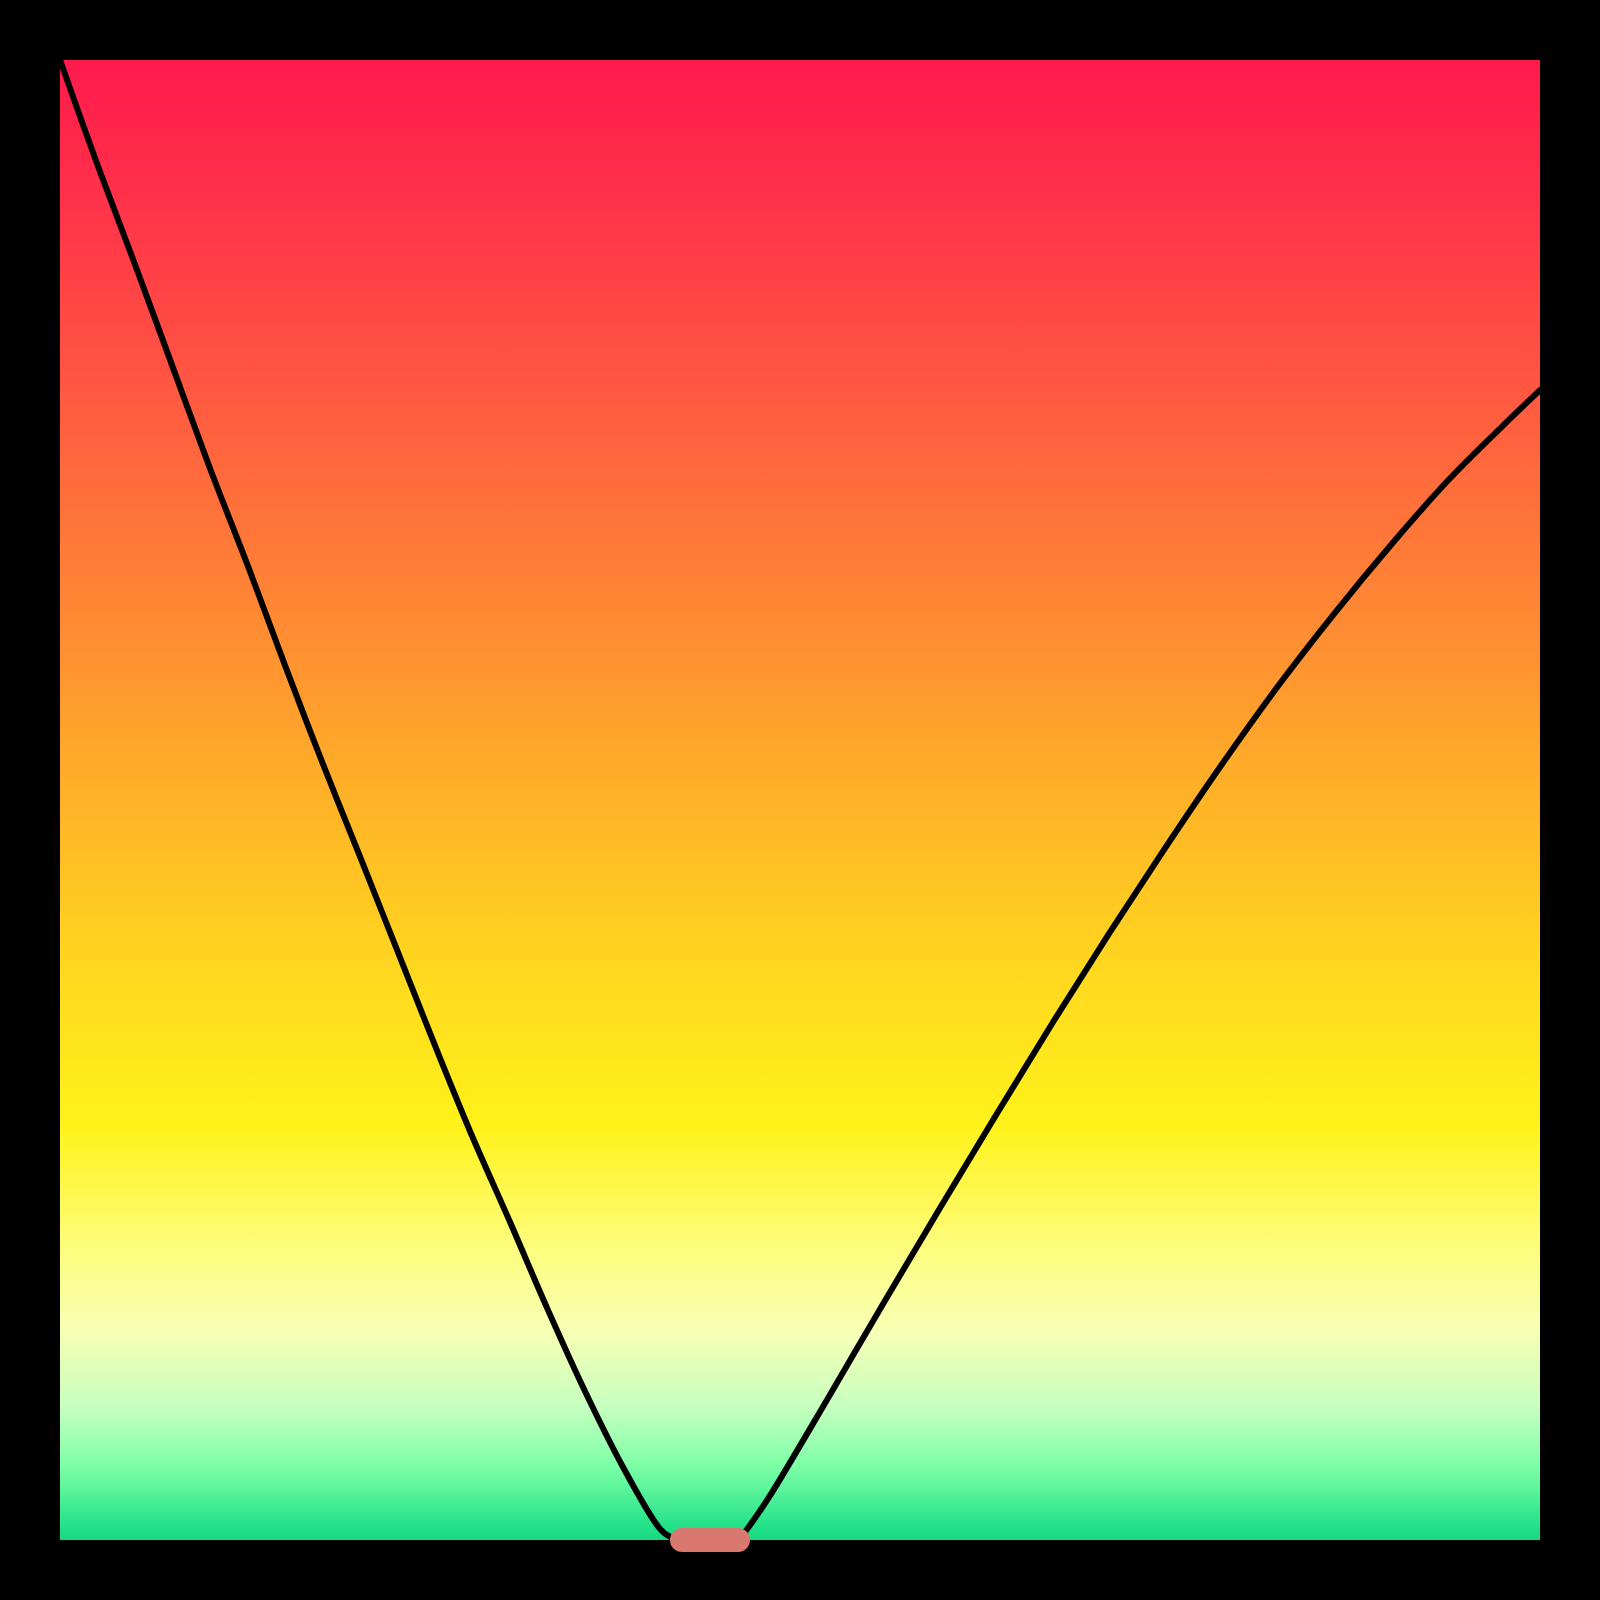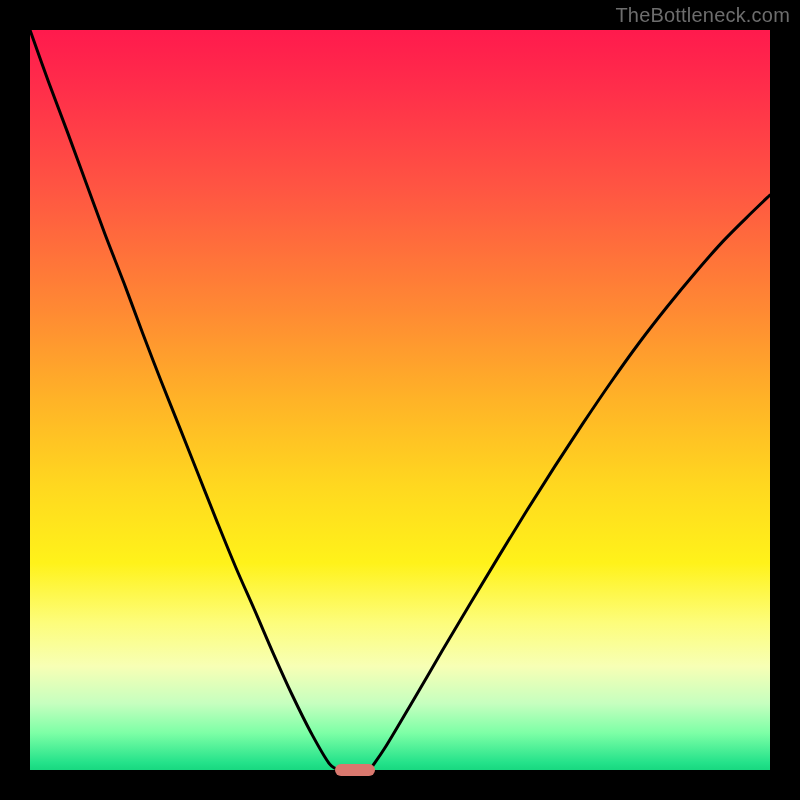--- a/index.html
+++ b/index.html
@@ -62,21 +62,20 @@
     color: #6d6d6d;
     font-size: 20px;
     font-weight: 500;
     letter-spacing: 0.2px;
   }
 </style>
 </head>
 <body>
 
 <div class="stage">
-  <div class="watermark">TheBottleneck.com</div>
 
   <div class="plot">
     <svg id="curves" viewBox="0 0 740 740" preserveAspectRatio="none">
       <path id="curve-left" fill="none" stroke="#000" stroke-width="3" stroke-linecap="round" d="M 0 0 C 3.0833333333333335 8.633333333333326, 12.21 34.656666666666624, 18.5 51.799999999999955 C 24.79 68.94333333333329, 31.449999999999996 85.96333333333332, 37.739999999999995 102.86000000000001 C 44.029999999999994 119.7566666666667, 50.07333333333334 136.40666666666672, 56.24 153.18000000000006 C 62.406666666666666 169.9533333333334, 68.44999999999999 186.85, 74.74 203.5 C 81.03 220.15, 87.69 236.55333333333337, 93.98 253.08000000000004 C 100.27000000000001 269.6066666666667, 106.31333333333333 286.38000000000005, 112.48 302.66 C 118.64666666666668 318.94, 124.69 334.7266666666667, 130.98 350.76 C 137.26999999999998 366.7933333333333, 143.93 383.07333333333327, 150.22 398.85999999999996 C 156.51 414.64666666666665, 162.55333333333334 429.94, 168.72 445.48 C 174.88666666666666 461.02000000000004, 181.05333333333334 476.8066666666667, 187.22 492.1 C 193.38666666666666 507.3933333333334, 199.43000000000004 522.44, 205.72000000000003 537.24 C 212.01000000000002 552.04, 218.67000000000002 566.47, 224.96 580.9 C 231.25 595.3299999999999, 237.29333333333332 609.8833333333332, 243.45999999999998 623.8199999999999 C 249.62666666666664 637.7566666666667, 255.67 651.3233333333333, 261.96 664.52 C 268.25 677.7166666666667, 274.90999999999997 691.4066666666666, 281.2 703 C 287.49 714.5933333333334, 294.6433333333334 727.9133333333334, 299.70000000000005 734.08 C 304.7566666666667 740.2466666666667, 309.5666666666667 739.0133333333333, 311.54 740"></path>
       <path id="curve-right" fill="none" stroke="#000" stroke-width="3" stroke-linecap="round" d="M 339.65999999999997 740 C 342.37333333333333 736.0533333333333, 348.5400000000001 728.1600000000001, 355.94000000000005 716.32 C 363.34000000000003 704.48, 374.68666666666667 684.87, 384.06 668.96 C 393.43333333333334 653.0500000000001, 402.80666666666673 636.77, 412.18000000000006 620.86 C 421.5533333333334 604.95, 430.9266666666666 589.1633333333333, 440.29999999999995 573.5 C 449.6733333333333 557.8366666666667, 459.0466666666667 542.2966666666666, 468.42 526.88 C 477.79333333333335 511.4633333333333, 487.16666666666663 496.0466666666667, 496.53999999999996 481 C 505.9133333333333 465.9533333333333, 515.2866666666667 451.15333333333336, 524.6600000000001 436.6 C 534.0333333333334 422.0466666666667, 543.4066666666666 407.74, 552.78 393.68 C 562.1533333333333 379.62, 571.5266666666666 365.68333333333334, 580.9 352.24 C 590.2733333333333 338.7966666666667, 599.6466666666666 325.5999999999999, 609.02 313.0199999999999 C 618.3933333333333 300.43999999999994, 627.7666666666667 288.47666666666663, 637.14 276.76 C 646.5133333333333 265.04333333333335, 655.8866666666667 253.69666666666663, 665.26 242.71999999999997 C 674.6333333333333 231.7433333333333, 684.0066666666667 220.89, 693.38 210.89999999999998 C 702.7533333333333 200.90999999999997, 713.73 190.42666666666665, 721.5 182.77999999999997 C 729.27 175.1333333333333, 736.9166666666666 167.98, 740 165.01999999999998"></path>
     </svg>
     <div id="marker" class="marker" style="left: 304.88px; width: 39.96px; bottom: -6px;"></div>
   </div>
 </div>
 

